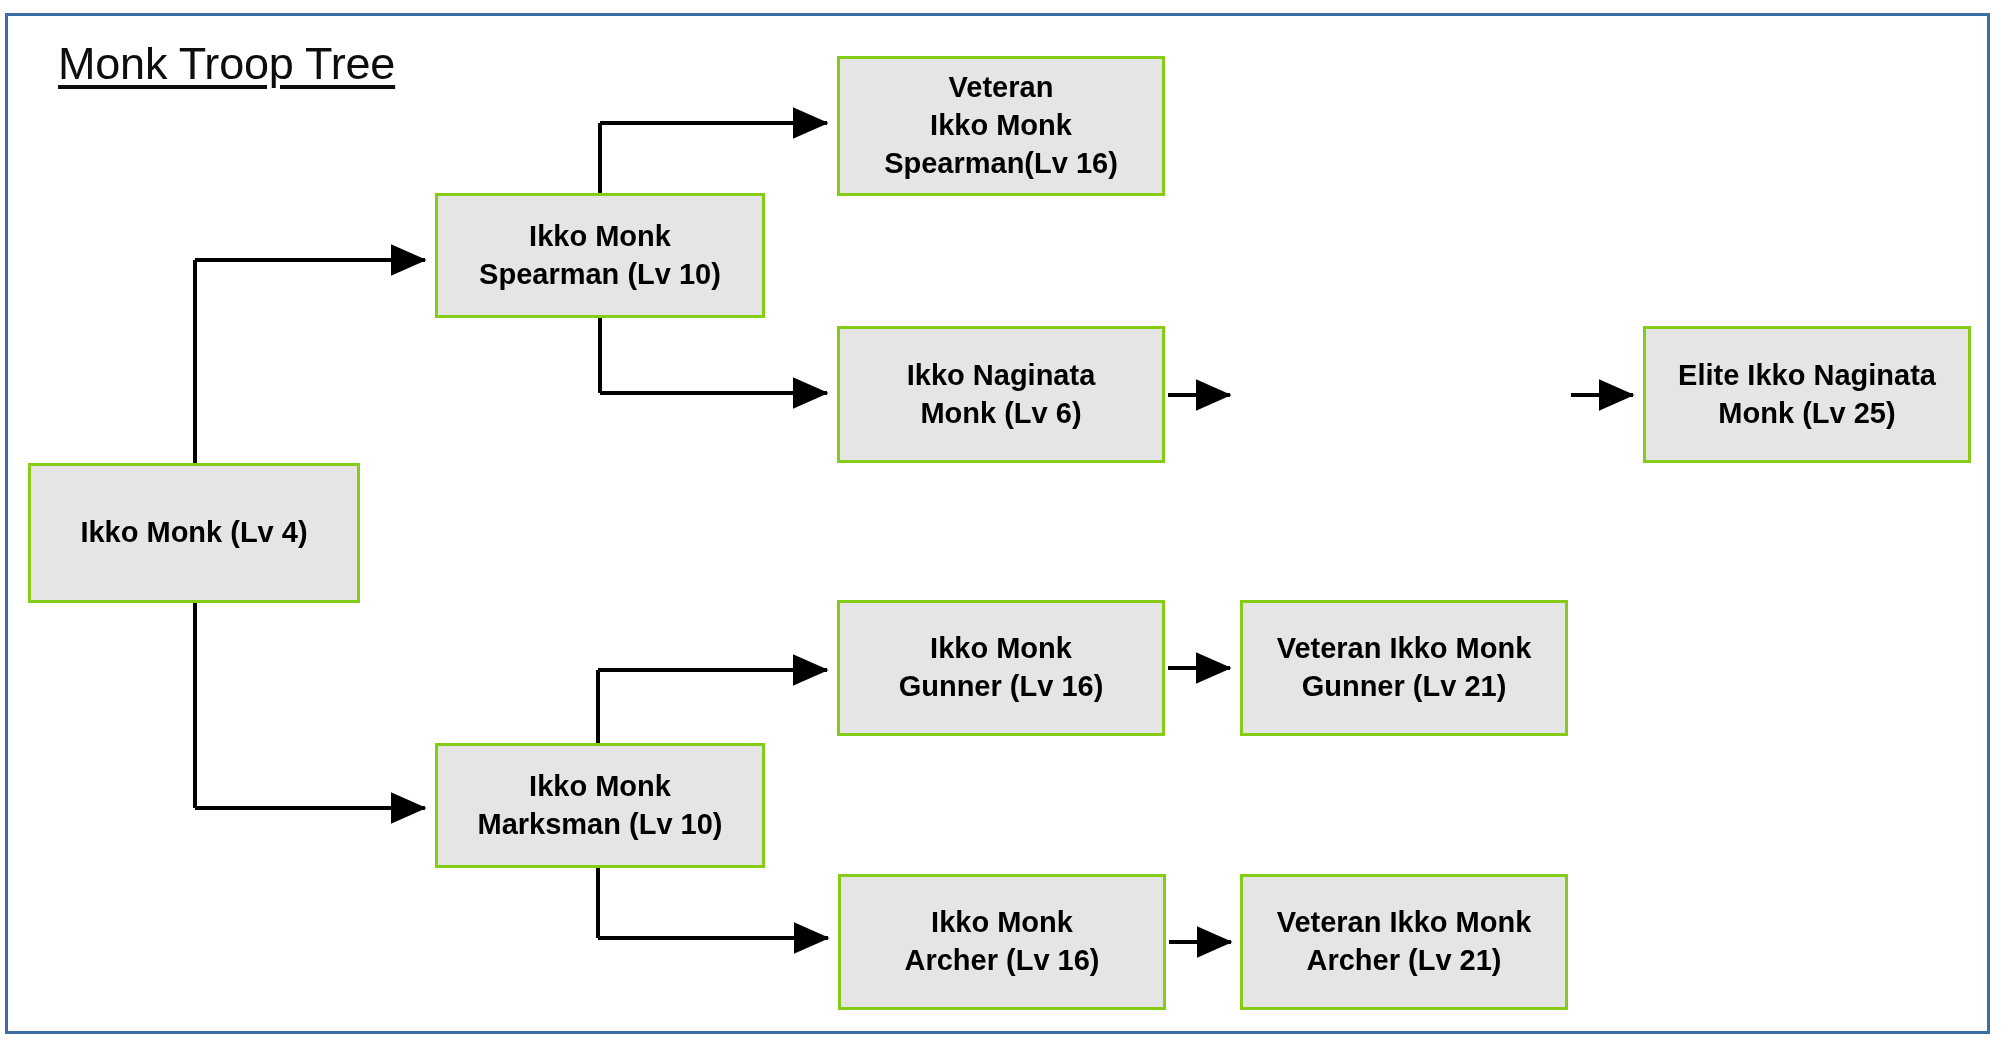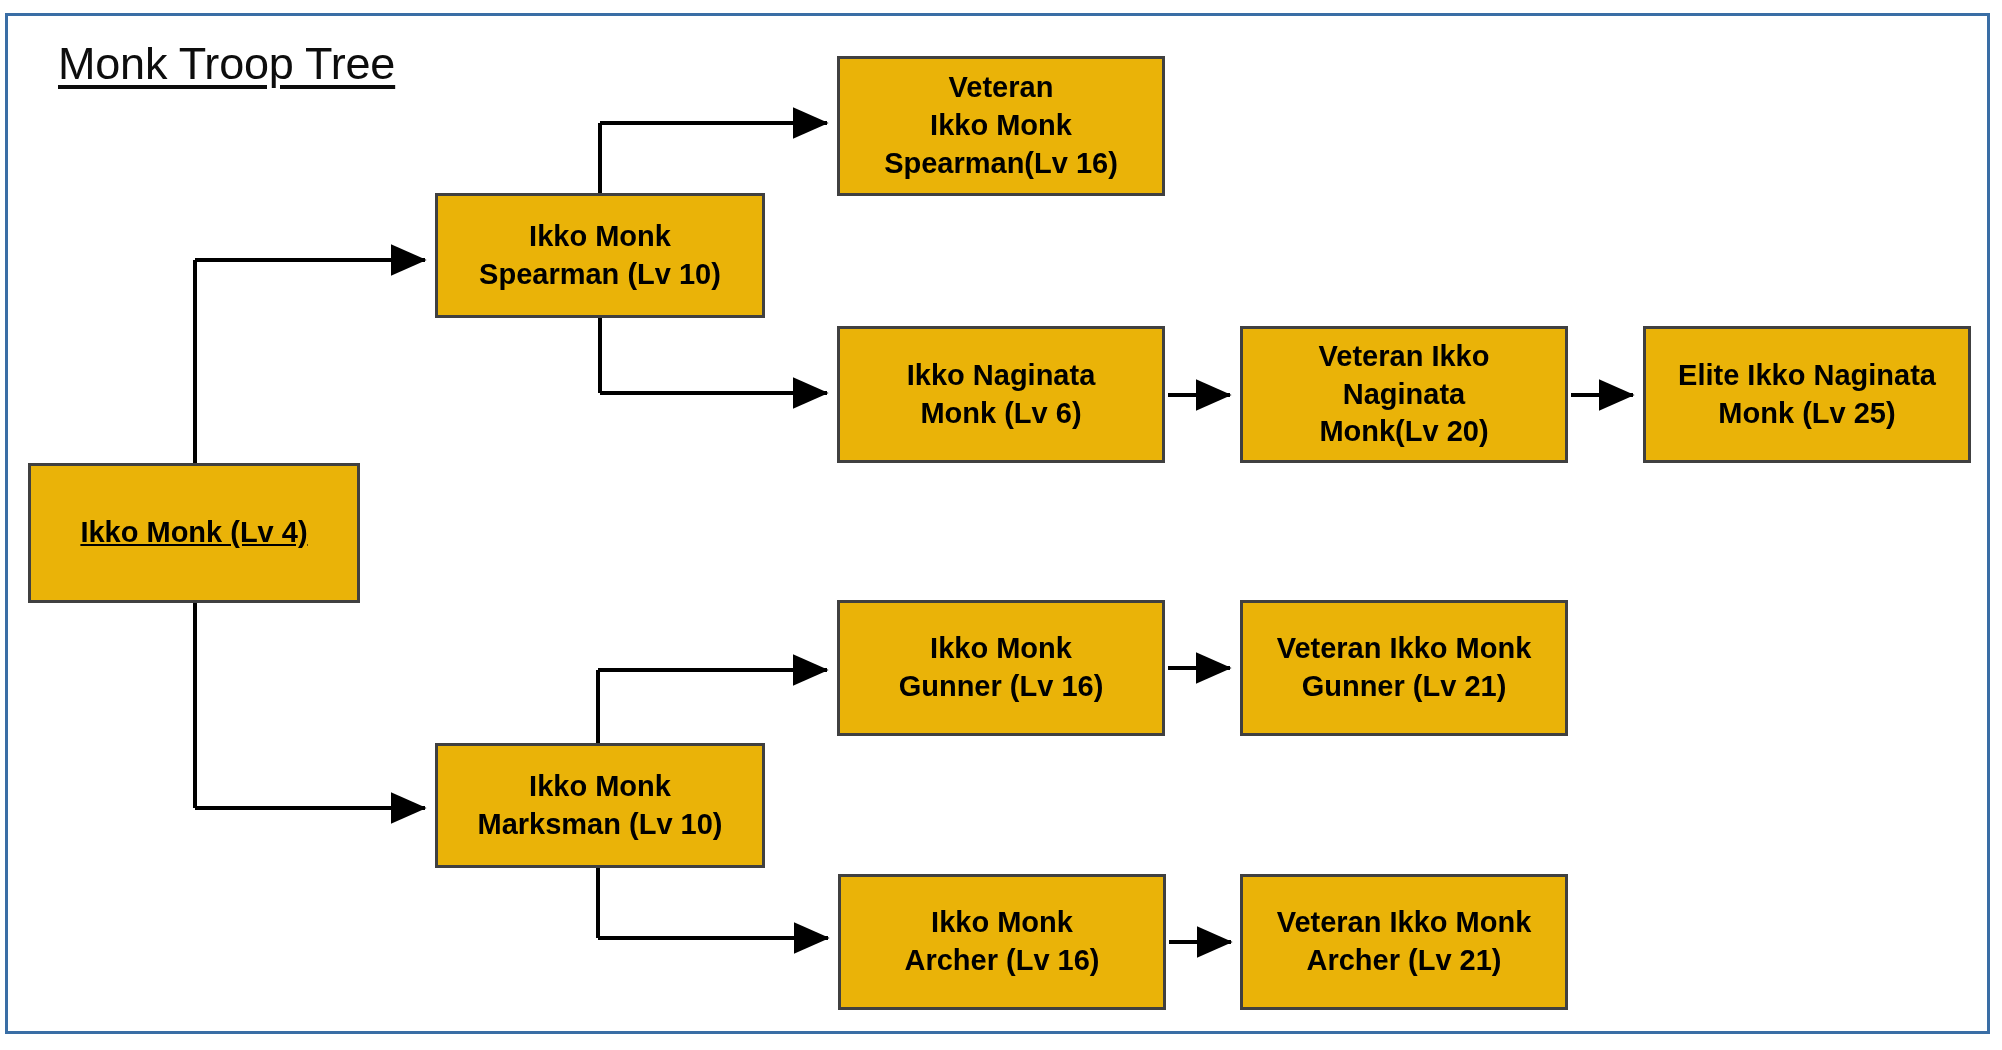--- a/index.html
+++ b/index.html
@@ -43,22 +43,22 @@
   #wires {
     position: absolute;
     left: 0;
     top: 0;
     width: 2002px;
     height: 1050px;
   }
   .node {
     position: absolute;
     box-sizing: border-box;
-    border: 3px solid #404040;
-    background: #eab308;
+    border: 3px solid #84cc16;
+    background: #e5e5e5;
     display: flex;
     align-items: center;
     justify-content: center;
     text-align: center;
     color: #000000;
     font-weight: bold;
     font-size: 29px;
     line-height: 1.30;
     padding: 0 8px;
     white-space: pre-line;
@@ -101,35 +101,32 @@
       <path d="M1168,660 L1230,660" marker-end="url(#arrowhead)"></path>
 
       <path d="M1169,934 L1231,934" marker-end="url(#arrowhead)"></path>
     </g>
   </svg>
 
   <div id="frame"></div>
 
   <div id="title">Monk Troop Tree</div>
 
-  <div class="node" style="left:28px;  top:455px; width:332px; height:140px;text-decoration:underline;">Ikko Monk (Lv 4)</div>
+  <div class="node" style="left:28px;  top:455px; width:332px; height:140px;">Ikko Monk (Lv 4)</div>
 
   <div class="node" style="left:435px; top:185px; width:330px; height:125px;">Ikko Monk
 Spearman (Lv 10)</div>
 
   <div class="node" style="left:837px; top:48px;  width:328px; height:140px;">Veteran
 Ikko Monk
 Spearman(Lv 16)</div>
 
   <div class="node" style="left:837px; top:318px; width:328px; height:137px;">Ikko Naginata
 Monk (Lv 6)</div>
 
-  <div class="node" style="left:1240px; top:318px; width:328px; height:137px;">Veteran Ikko
-Naginata
-Monk(Lv 20)</div>
 
   <div class="node" style="left:1643px; top:318px; width:328px; height:137px;text-align:center;">Elite Ikko Naginata
 Monk (Lv 25)</div>
 
   <div class="node" style="left:435px; top:735px; width:330px; height:125px;">Ikko Monk
 Marksman (Lv 10)</div>
 
   <div class="node" style="left:837px; top:592px; width:328px; height:136px;">Ikko Monk
 Gunner (Lv 16)</div>
 

